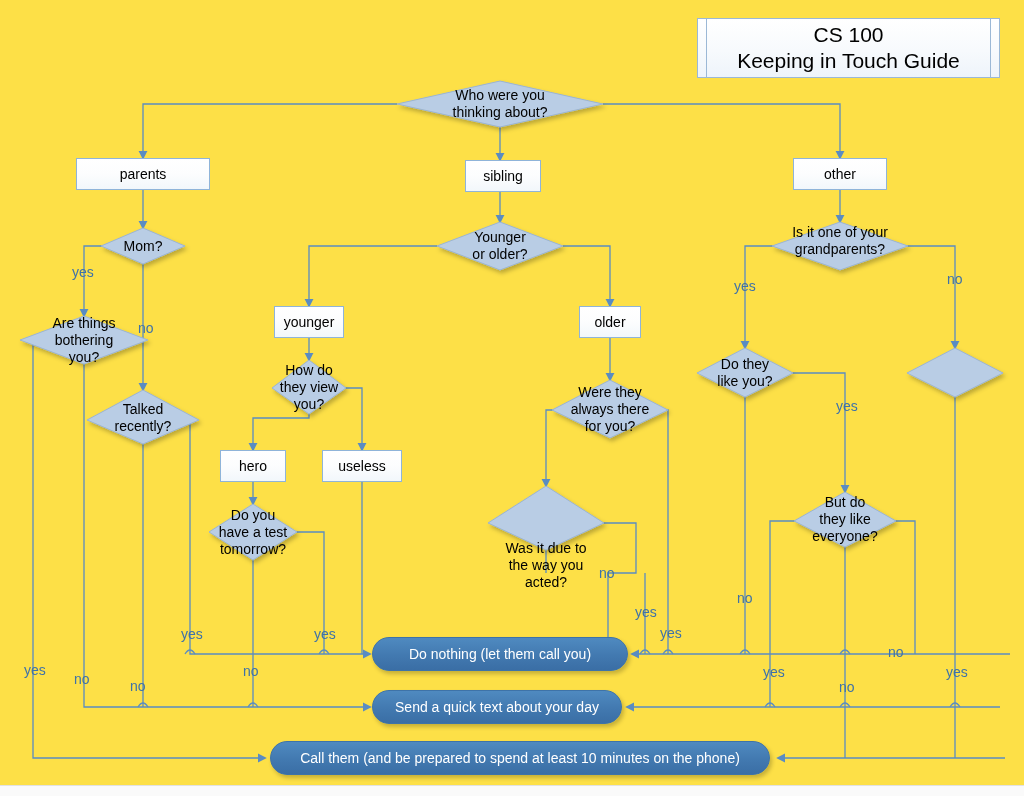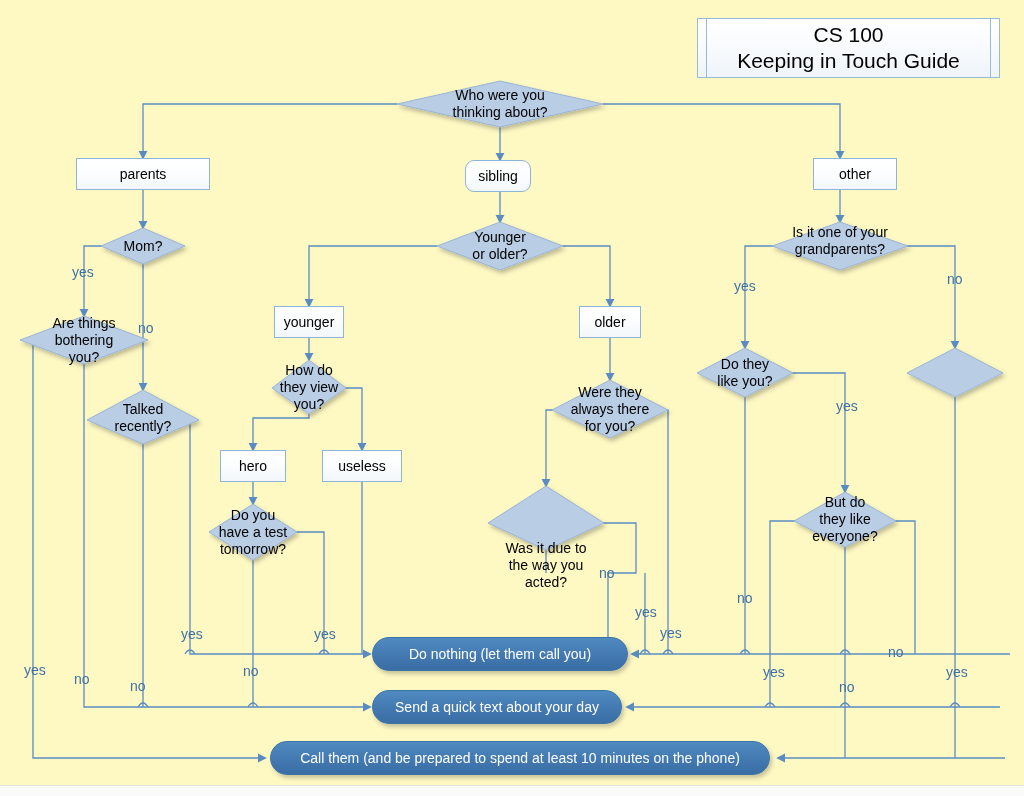--- a/index.html
+++ b/index.html
@@ -6,21 +6,21 @@
   html, body {
     margin: 0;
     padding: 0;
     background: #ffffff;
     font-family: "Liberation Sans", sans-serif;
   }
   #canvas {
     position: relative;
     width: 1024px;
     height: 796px;
-    background: #fef9c3;
+    background: #fde047;
     overflow: hidden;
   }
   #wires {
     position: absolute;
     left: 0; top: 0;
     width: 1024px; height: 796px;
     pointer-events: none;
   }
   
   .title-block {
@@ -306,25 +306,25 @@
   <div class="diamond-node" style="left:794px; top:490px; width:102px; height:58px;">
     <div class="diamond-label">But do
 they like
 everyone?</div>
   </div>
 
   <div class="rect-node" style="left:76px; top:158px; width:134px; height:32px;">
     <span>parents</span>
   </div>
 
-  <div class="rect-node" style="left:465px; top:160px; width:66px; height:32px;border-radius:9px;">
+  <div class="rect-node" style="left:465px; top:160px; width:76px; height:32px;">
     <span>sibling</span>
   </div>
 
-  <div class="rect-node" style="left:793px; top:158px; width:84px; height:32px;margin-left:20px;">
+  <div class="rect-node" style="left:793px; top:158px; width:94px; height:32px;">
     <span>other</span>
   </div>
 
   <div class="rect-node" style="left:274px; top:306px; width:70px; height:32px;">
     <span>younger</span>
   </div>
 
   <div class="rect-node" style="left:579px; top:306px; width:62px; height:32px;">
     <span>older</span>
   </div>

